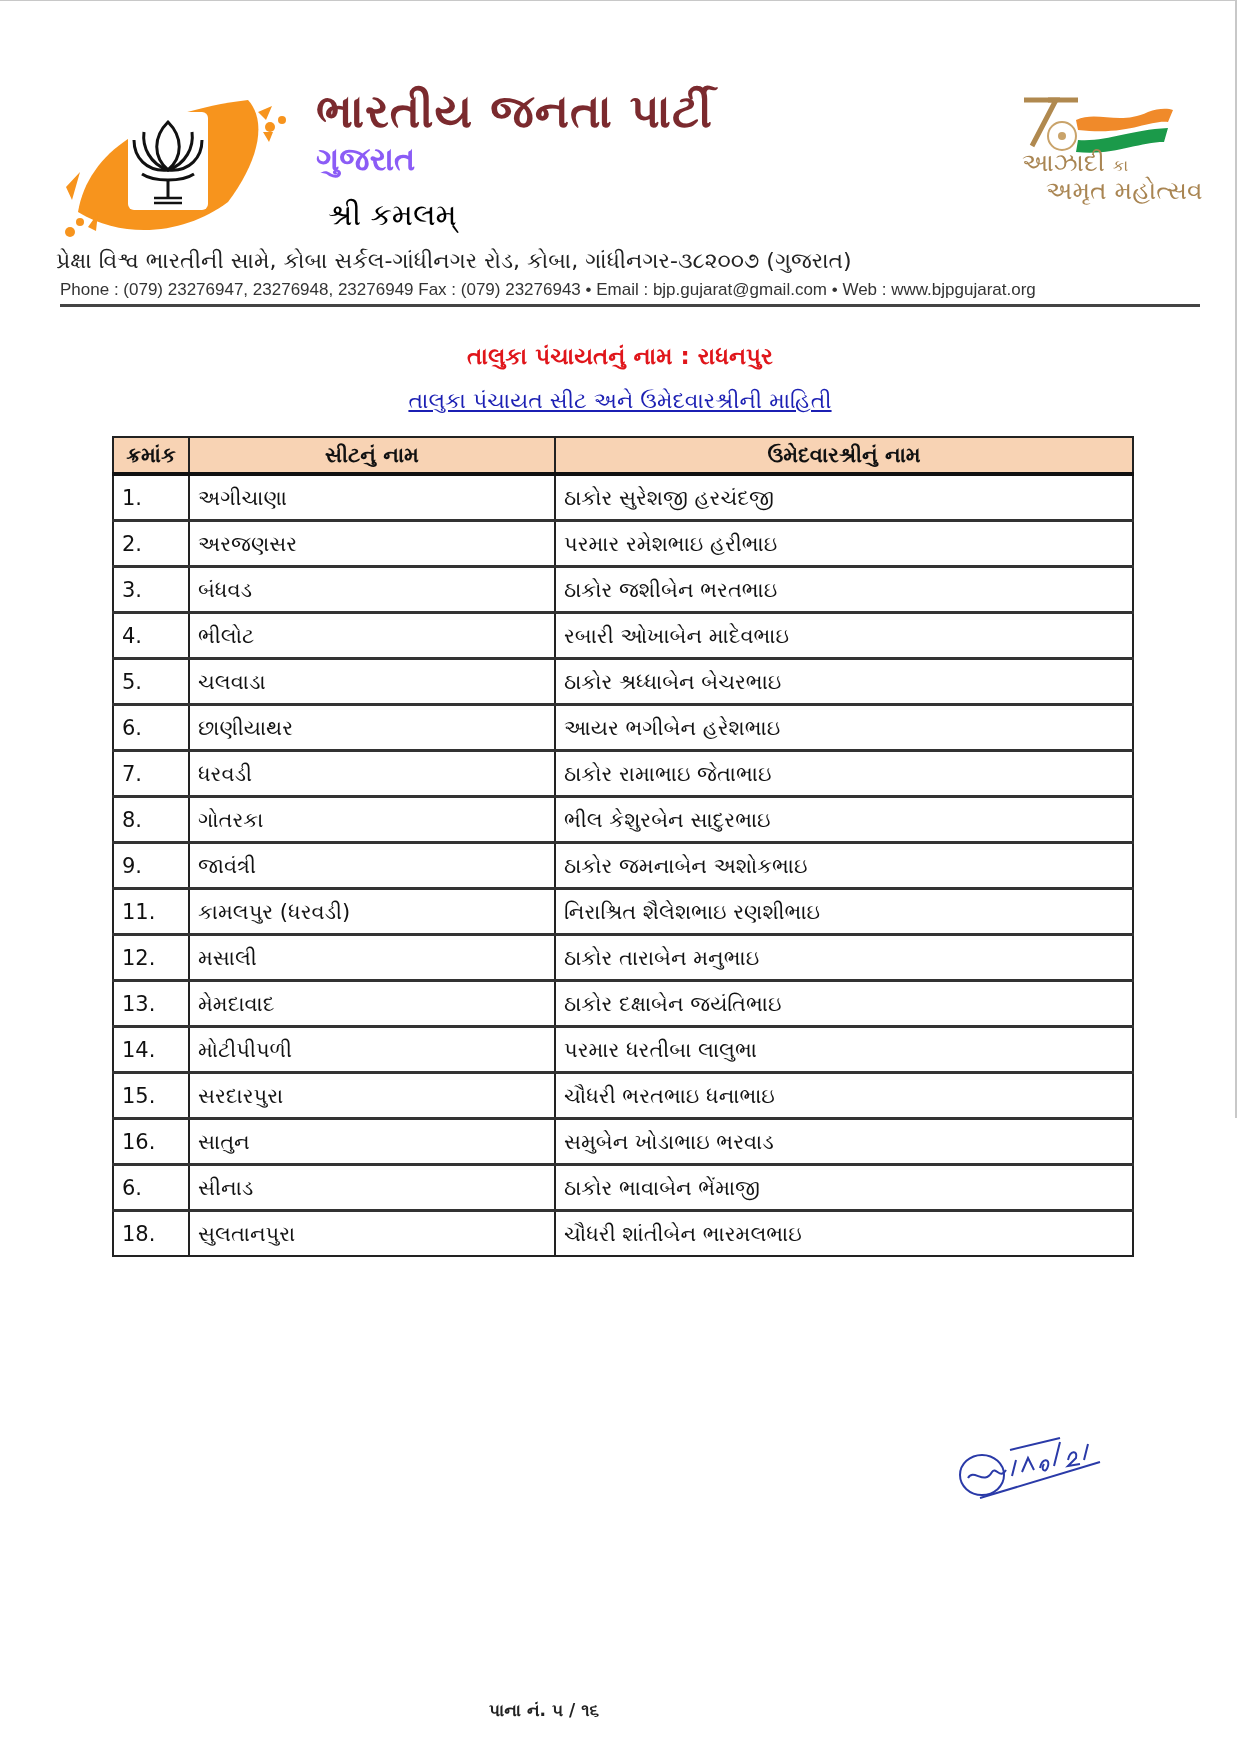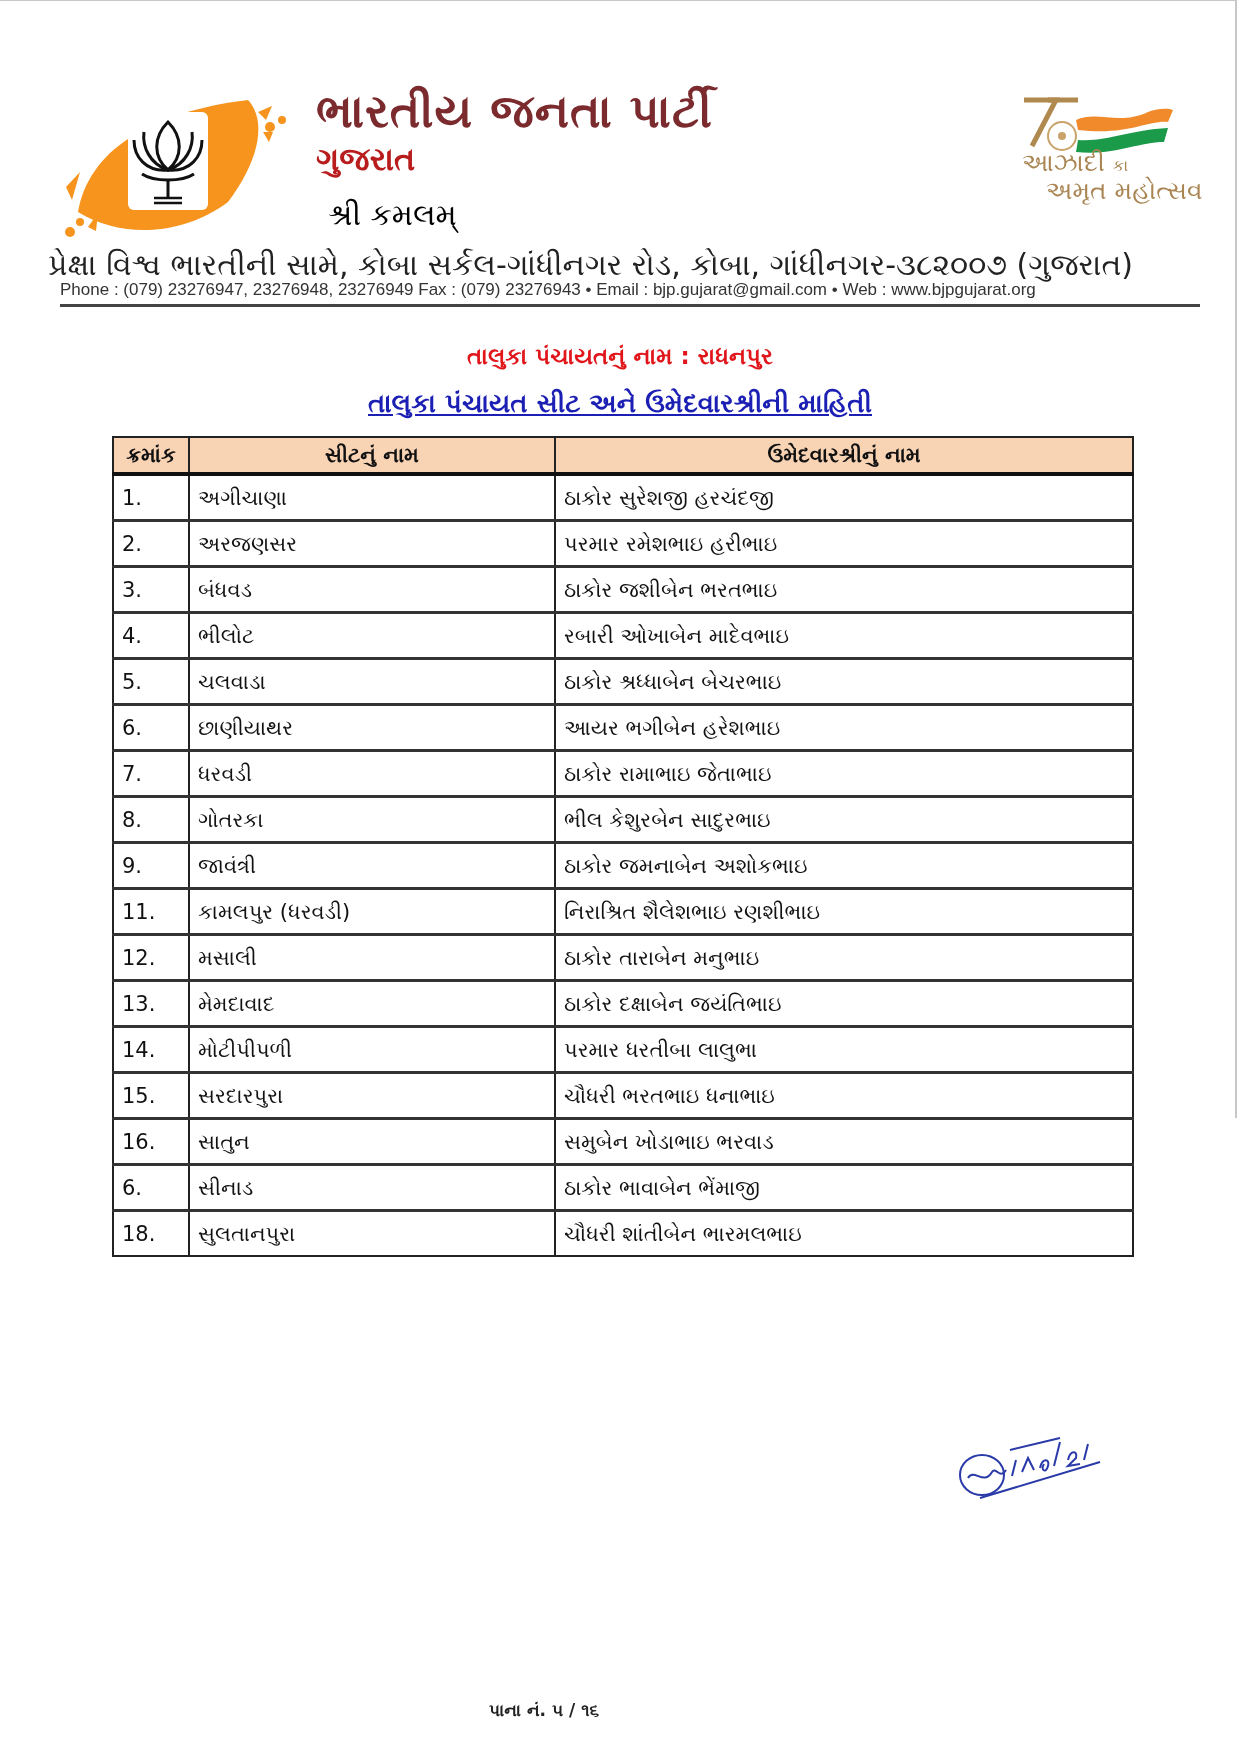--- a/index.html
+++ b/index.html
@@ -4,34 +4,34 @@
 <style>
   html, body { margin: 0; padding: 0; background: #ffffff; }
   body { width: 1240px; height: 1755px; position: relative; overflow: hidden;
          font-family: "DejaVu Sans", "Liberation Sans", sans-serif; color: #111; }
   .page-border { position: absolute; left: 0; top: 0; width: 1237px; height: 1118px;
                  border-top: 1px solid #c8c8c8; border-right: 2px solid #c8c8c8; box-sizing: border-box; }
 
   
   .logo { position: absolute; left: 58px; top: 92px; width: 240px; height: 150px; }
   .party-name { position: absolute; left: 316px; top: 88px; font-size: 46px; font-weight: bold; color: #7b2a2e; line-height: 1; letter-spacing: 1px; }
-  .state-name { position: absolute; left: 316px; top: 143px; font-size: 32px; font-weight: bold; color: #b91c1c; line-height: 1; }
+  .state-name { position: absolute; left: 316px; top: 143px; font-size: 32px; font-weight: bold; color: #8b5cf6; line-height: 1; }
   .office-name { position: absolute; left: 316px; top: 200px; font-size: 30px; color: #000000; line-height: 1; margin-left: 12px; }
   .azadi-logo { position: absolute; left: 1018px; top: 96px; width: 190px; height: 118px; }
   .azadi-line1 { position: absolute; left: 1022px; top: 150px; font-size: 25px; color: #a98552; line-height: 1; }
   .azadi-line1 small { font-size: 16px; }
   .azadi-line2 { position: absolute; left: 1046px; top: 178px; font-size: 25px; color: #a98552; line-height: 1; }
-  .address { position: absolute; left: 48px; top: 250px; font-size: 30px; color: #222; line-height: 1; }
+  .address { position: absolute; left: 56px; top: 250px; font-size: 22px; color: #222; line-height: 1; }
   .contact { position: absolute; left: 60px; top: 281px; font-size: 17px; color: #333; line-height: 1; font-family: "Liberation Sans", sans-serif; }
   .head-rule { position: absolute; left: 60px; top: 304px; width: 1140px; height: 0; border-top: 3px solid #444; }
 
   
   .title-taluka { position: absolute; left: 0; width: 1240px; top: 345px; text-align: center; font-size: 23px; font-weight: bold; color: #e0161b; line-height: 1; }
   .subtitle { position: absolute; left: 0; width: 1240px; top: 390px; text-align: center; line-height: 1; }
-  .subtitle span { font-size: 26px; font-weight: bold; color: #1b1fb3; text-decoration: underline; margin-top: 15px; }
+  .subtitle span { font-size: 22px; font-weight: normal; color: #1b1fb3; text-decoration: underline; margin-top: 15px; }
 
   
   .cand-table { position: absolute; left: 112px; top: 436px; width: 1022px; border-collapse: collapse; }
   .cand-table th, .cand-table td { border: 2px solid #222; padding: 0 8px; font-size: 21px; text-align: left; }
   .cand-table th { background: #f8d3b4; height: 34px; font-weight: bold; text-align: center; font-size: 21px; }
   .cand-table thead tr { border-bottom: 4px solid #111; }
   .cand-table td { height: 43px; border-top: 3px solid #333; }
   .col-no { width: 58px; }
   .col-seat { width: 348px; }
 

